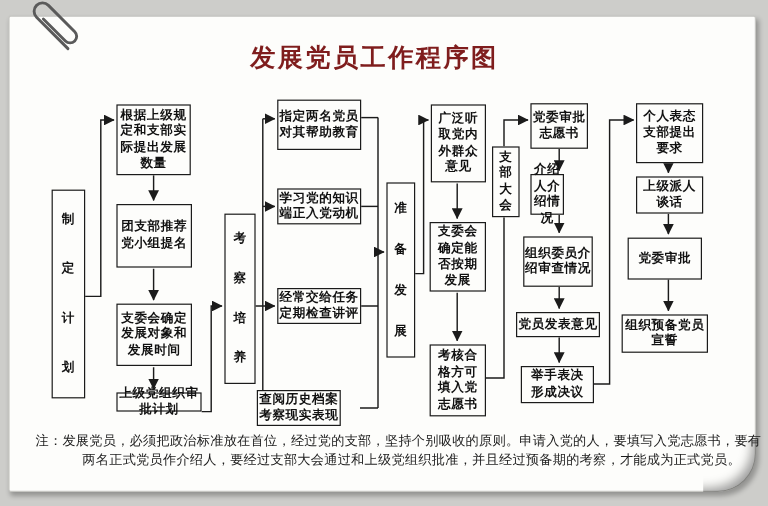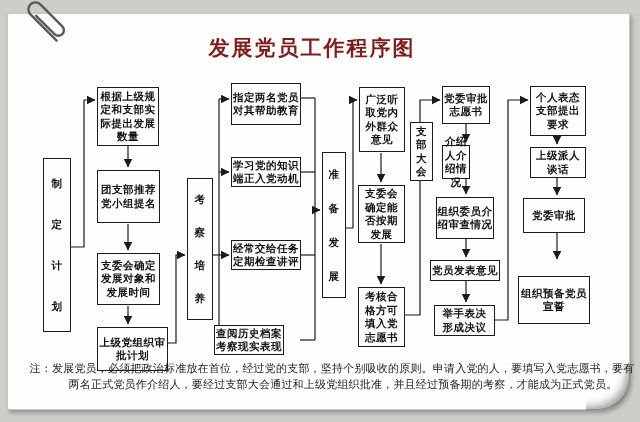--- a/index.html
+++ b/index.html
@@ -116,21 +116,21 @@
 
 <div class="box" style="left:97px;top:87px;width:62px;height:59px">根据上级规
 定和支部实
 际提出发展
 数量</div>
 <div class="box" style="left:97px;top:170px;width:63px;height:53px">团支部推荐
 党小组提名</div>
 <div class="box" style="left:97px;top:253px;width:63px;height:52px">支委会确定
 发展对象和
 发展时间</div>
-<div class="box" style="left:97px;top:327px;width:71px;height:44px">上级党组织审
+<div class="box" style="left:97px;top:327px;width:71px;height:16px">上级党组织审
 批计划</div>
 
 <div class="box" style="left:231px;top:83px;width:70px;height:42px">指定两名党员
 对其帮助教育</div>
 <div class="box" style="left:231px;top:157px;width:70px;height:30px">学习党的知识
 端正入党动机</div>
 <div class="box" style="left:231px;top:240px;width:70px;height:30px">经常交给任务
 定期检查讲评</div>
 <div class="box" style="left:214px;top:325px;width:70px;height:30px">查阅历史档案
 考察现实表现</div>
@@ -157,18 +157,18 @@
 <div class="box" style="left:430px;top:260px;width:70px;height:21px">党员发表意见</div>
 <div class="box" style="left:434px;top:305px;width:61px;height:31px">举手表决
 形成决议</div>
 
 <div class="box" style="left:530px;top:86px;width:56px;height:50px">个人表态
 支部提出
 要求</div>
 <div class="box" style="left:530px;top:147px;width:56px;height:31px">上级派人
 谈话</div>
 <div class="box" style="left:523px;top:198px;width:62px;height:35px">党委审批</div>
-<div class="box" style="left:518px;top:276px;width:72px;height:48px">组织预备党员
+<div class="box" style="left:518px;top:262px;width:72px;height:32px">组织预备党员
 宣誓</div>
 
 <div class="note">
   <span>注：</span><span>发展党员，必须把政治标准放在首位，经过党的支部，坚持个别吸收的原则。申请入党的人，要填写入党志愿书，要有两名正式党员作介绍人，要经过支部大会通过和上级党组织批准，并且经过预备期的考察，才能成为正式党员。</span>
 </div>
 
 </body></html>

